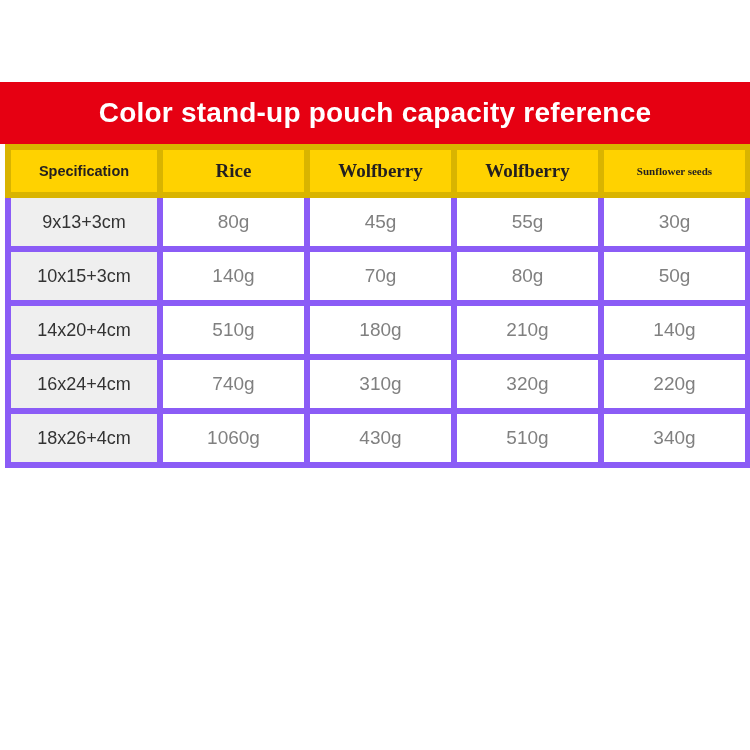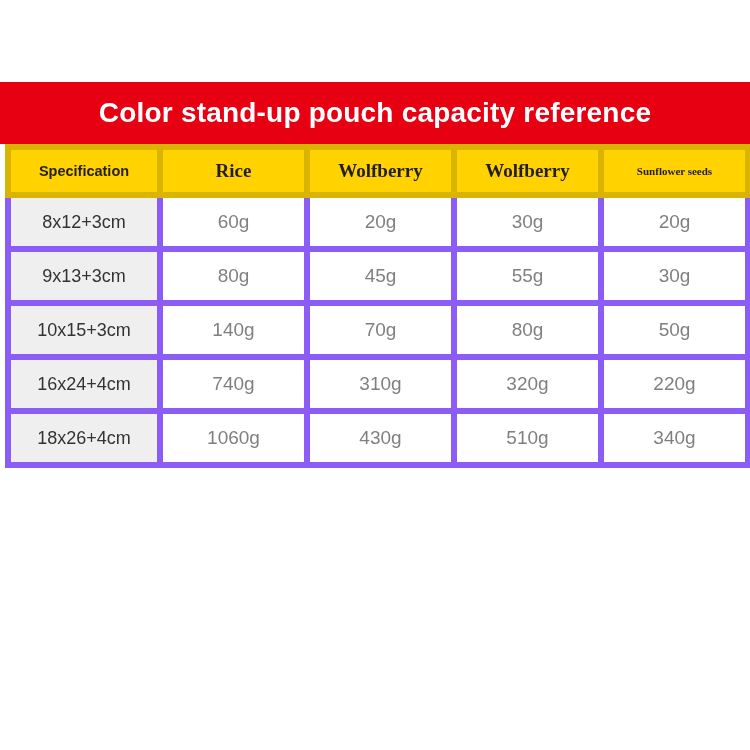--- a/index.html
+++ b/index.html
@@ -115,39 +115,39 @@
         <tr>
           <th class="h-spec">Specification</th>
           <th class="h-d">Rice</th>
           <th class="h-d">Wolfberry</th>
           <th class="h-d">Wolfberry</th>
           <th class="h-d small">Sunflower seeds</th>
         </tr>
       </thead>
       <tbody>
         <tr>
-          <td class="spec">8x12+3cm</td>
-          <td class="val">60g</td>
-          <td class="val">20g</td>
-          <td class="val">30g</td>
-          <td class="val">20g</td>
-        </tr>
-        <tr>
           <td class="spec">9x13+3cm</td>
           <td class="val">80g</td>
           <td class="val">45g</td>
           <td class="val">55g</td>
           <td class="val">30g</td>
         </tr>
         <tr>
           <td class="spec">10x15+3cm</td>
           <td class="val">140g</td>
           <td class="val">70g</td>
           <td class="val">80g</td>
           <td class="val">50g</td>
+        </tr>
+        <tr>
+          <td class="spec">14x20+4cm</td>
+          <td class="val">510g</td>
+          <td class="val">180g</td>
+          <td class="val">210g</td>
+          <td class="val">140g</td>
         </tr>
         <tr>
           <td class="spec">16x24+4cm</td>
           <td class="val">740g</td>
           <td class="val">310g</td>
           <td class="val">320g</td>
           <td class="val">220g</td>
         </tr>
         <tr>
           <td class="spec">18x26+4cm</td>

